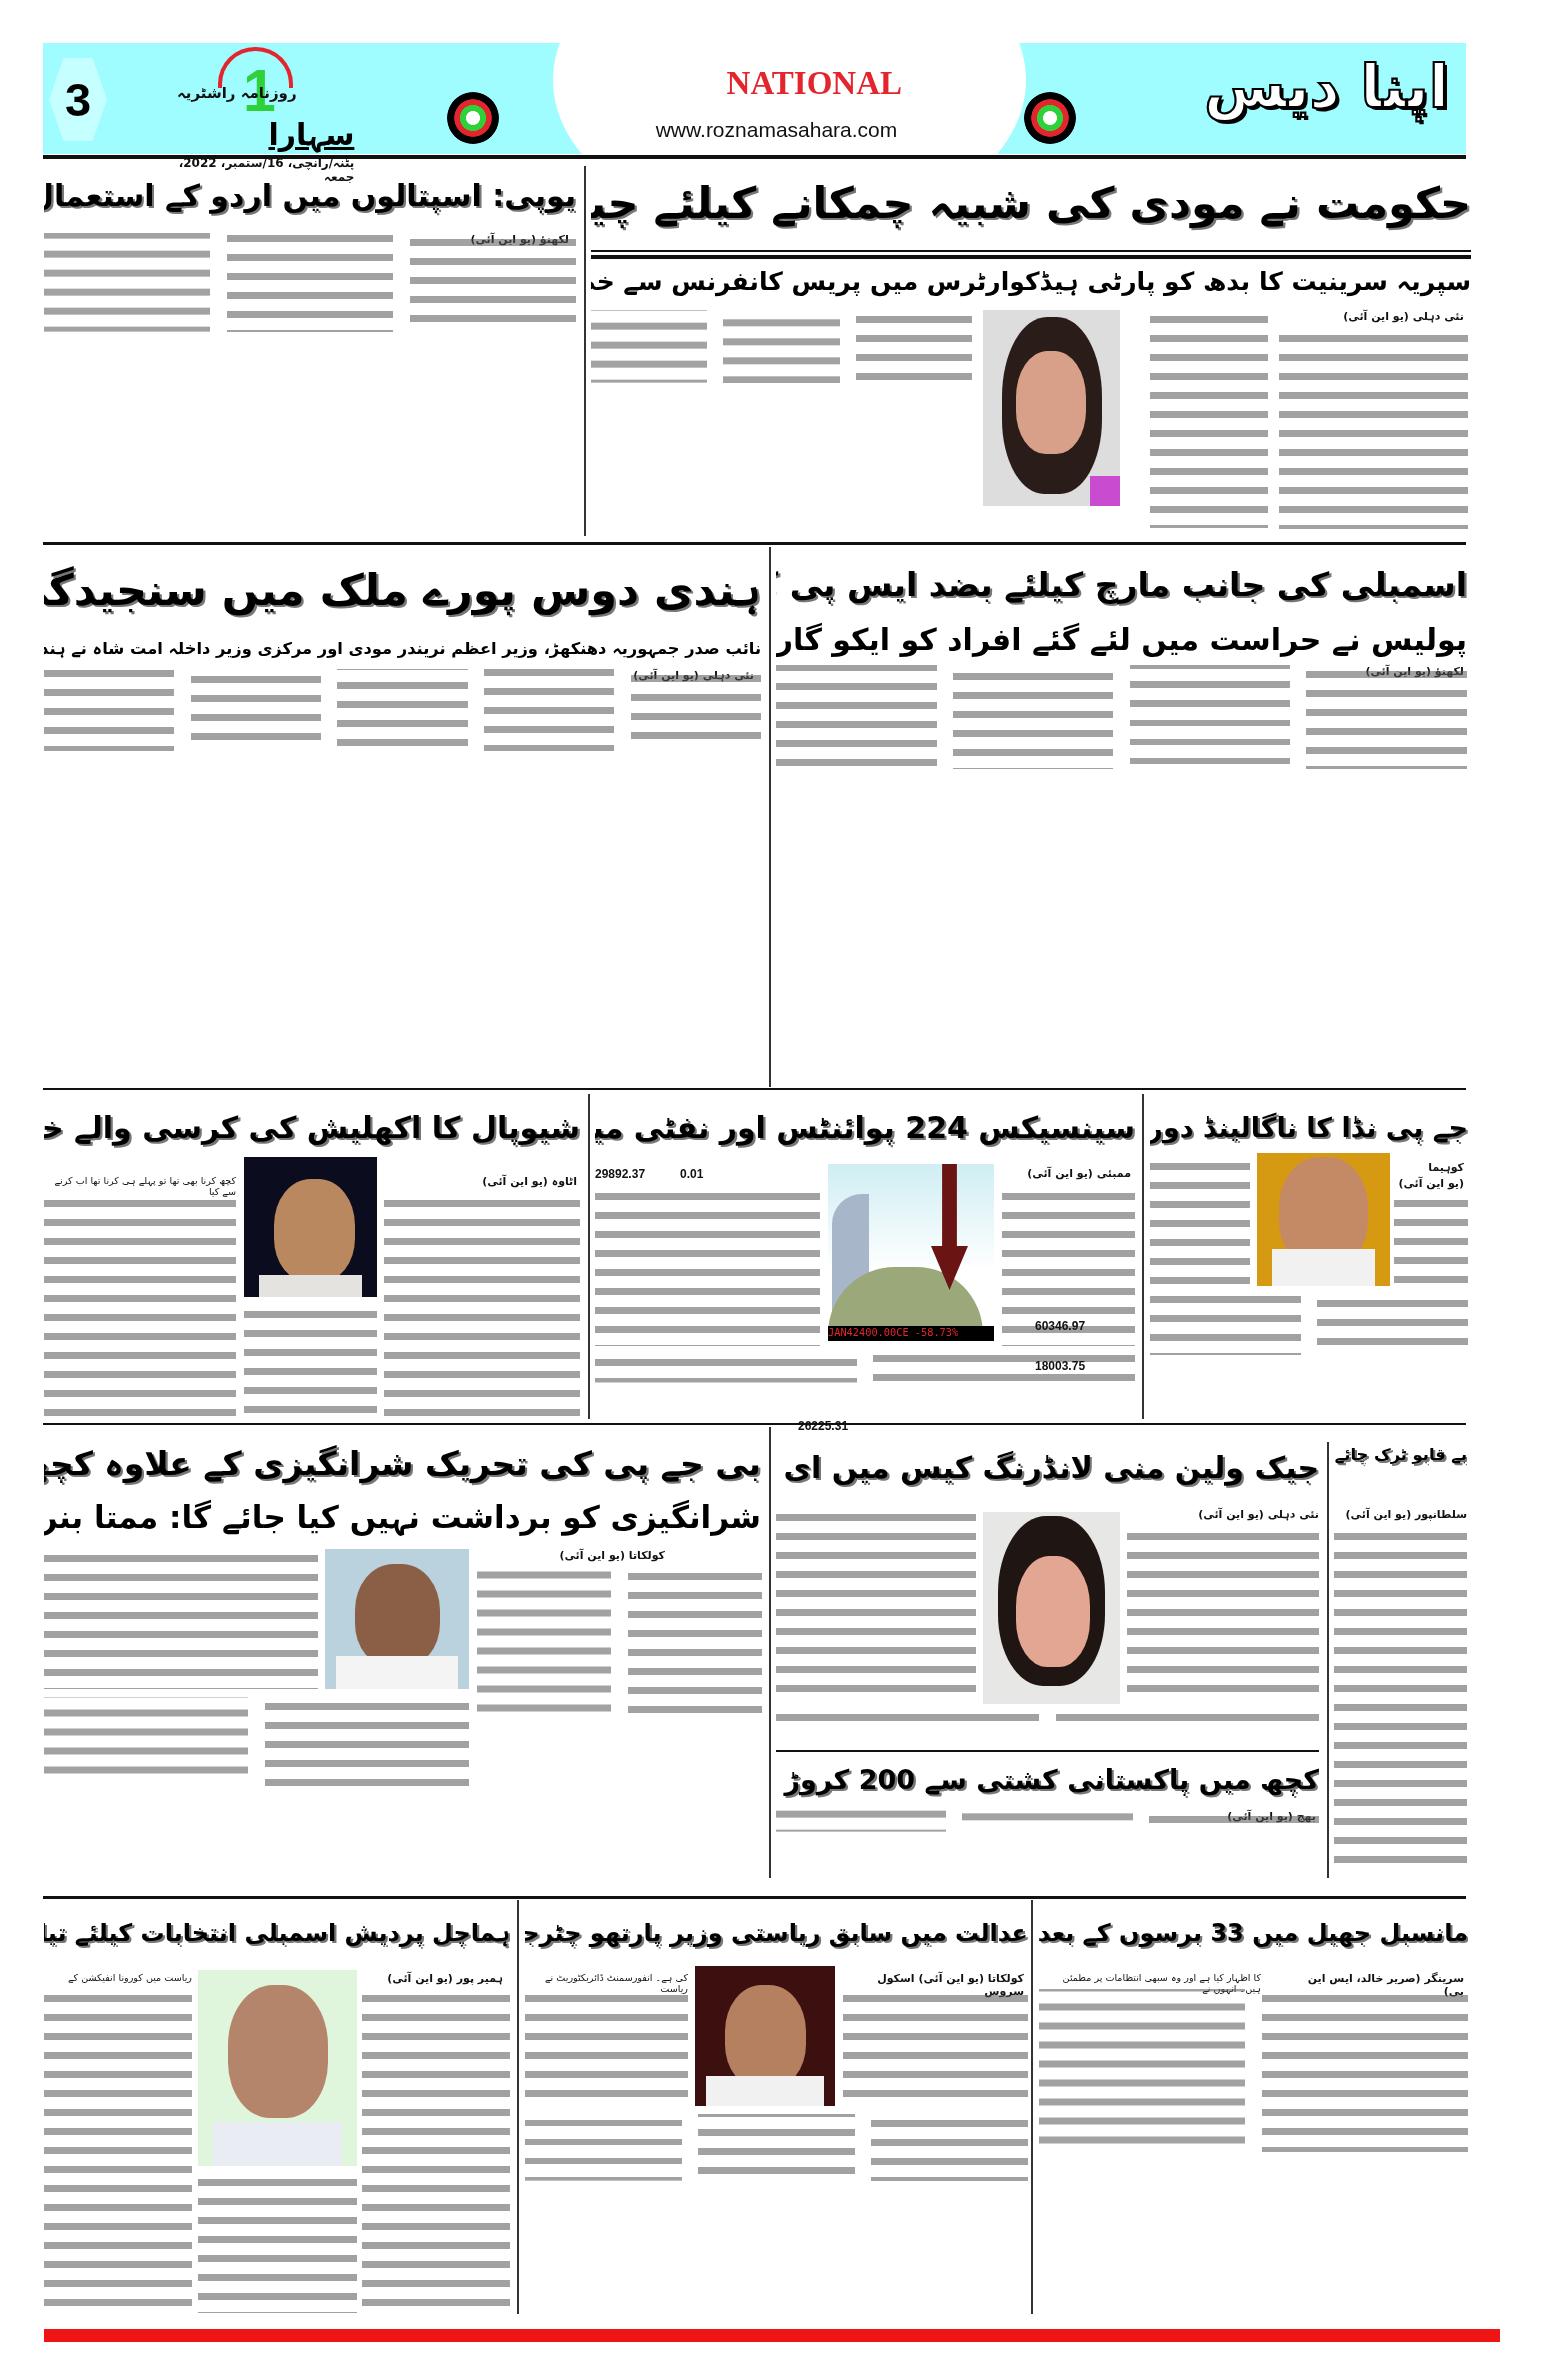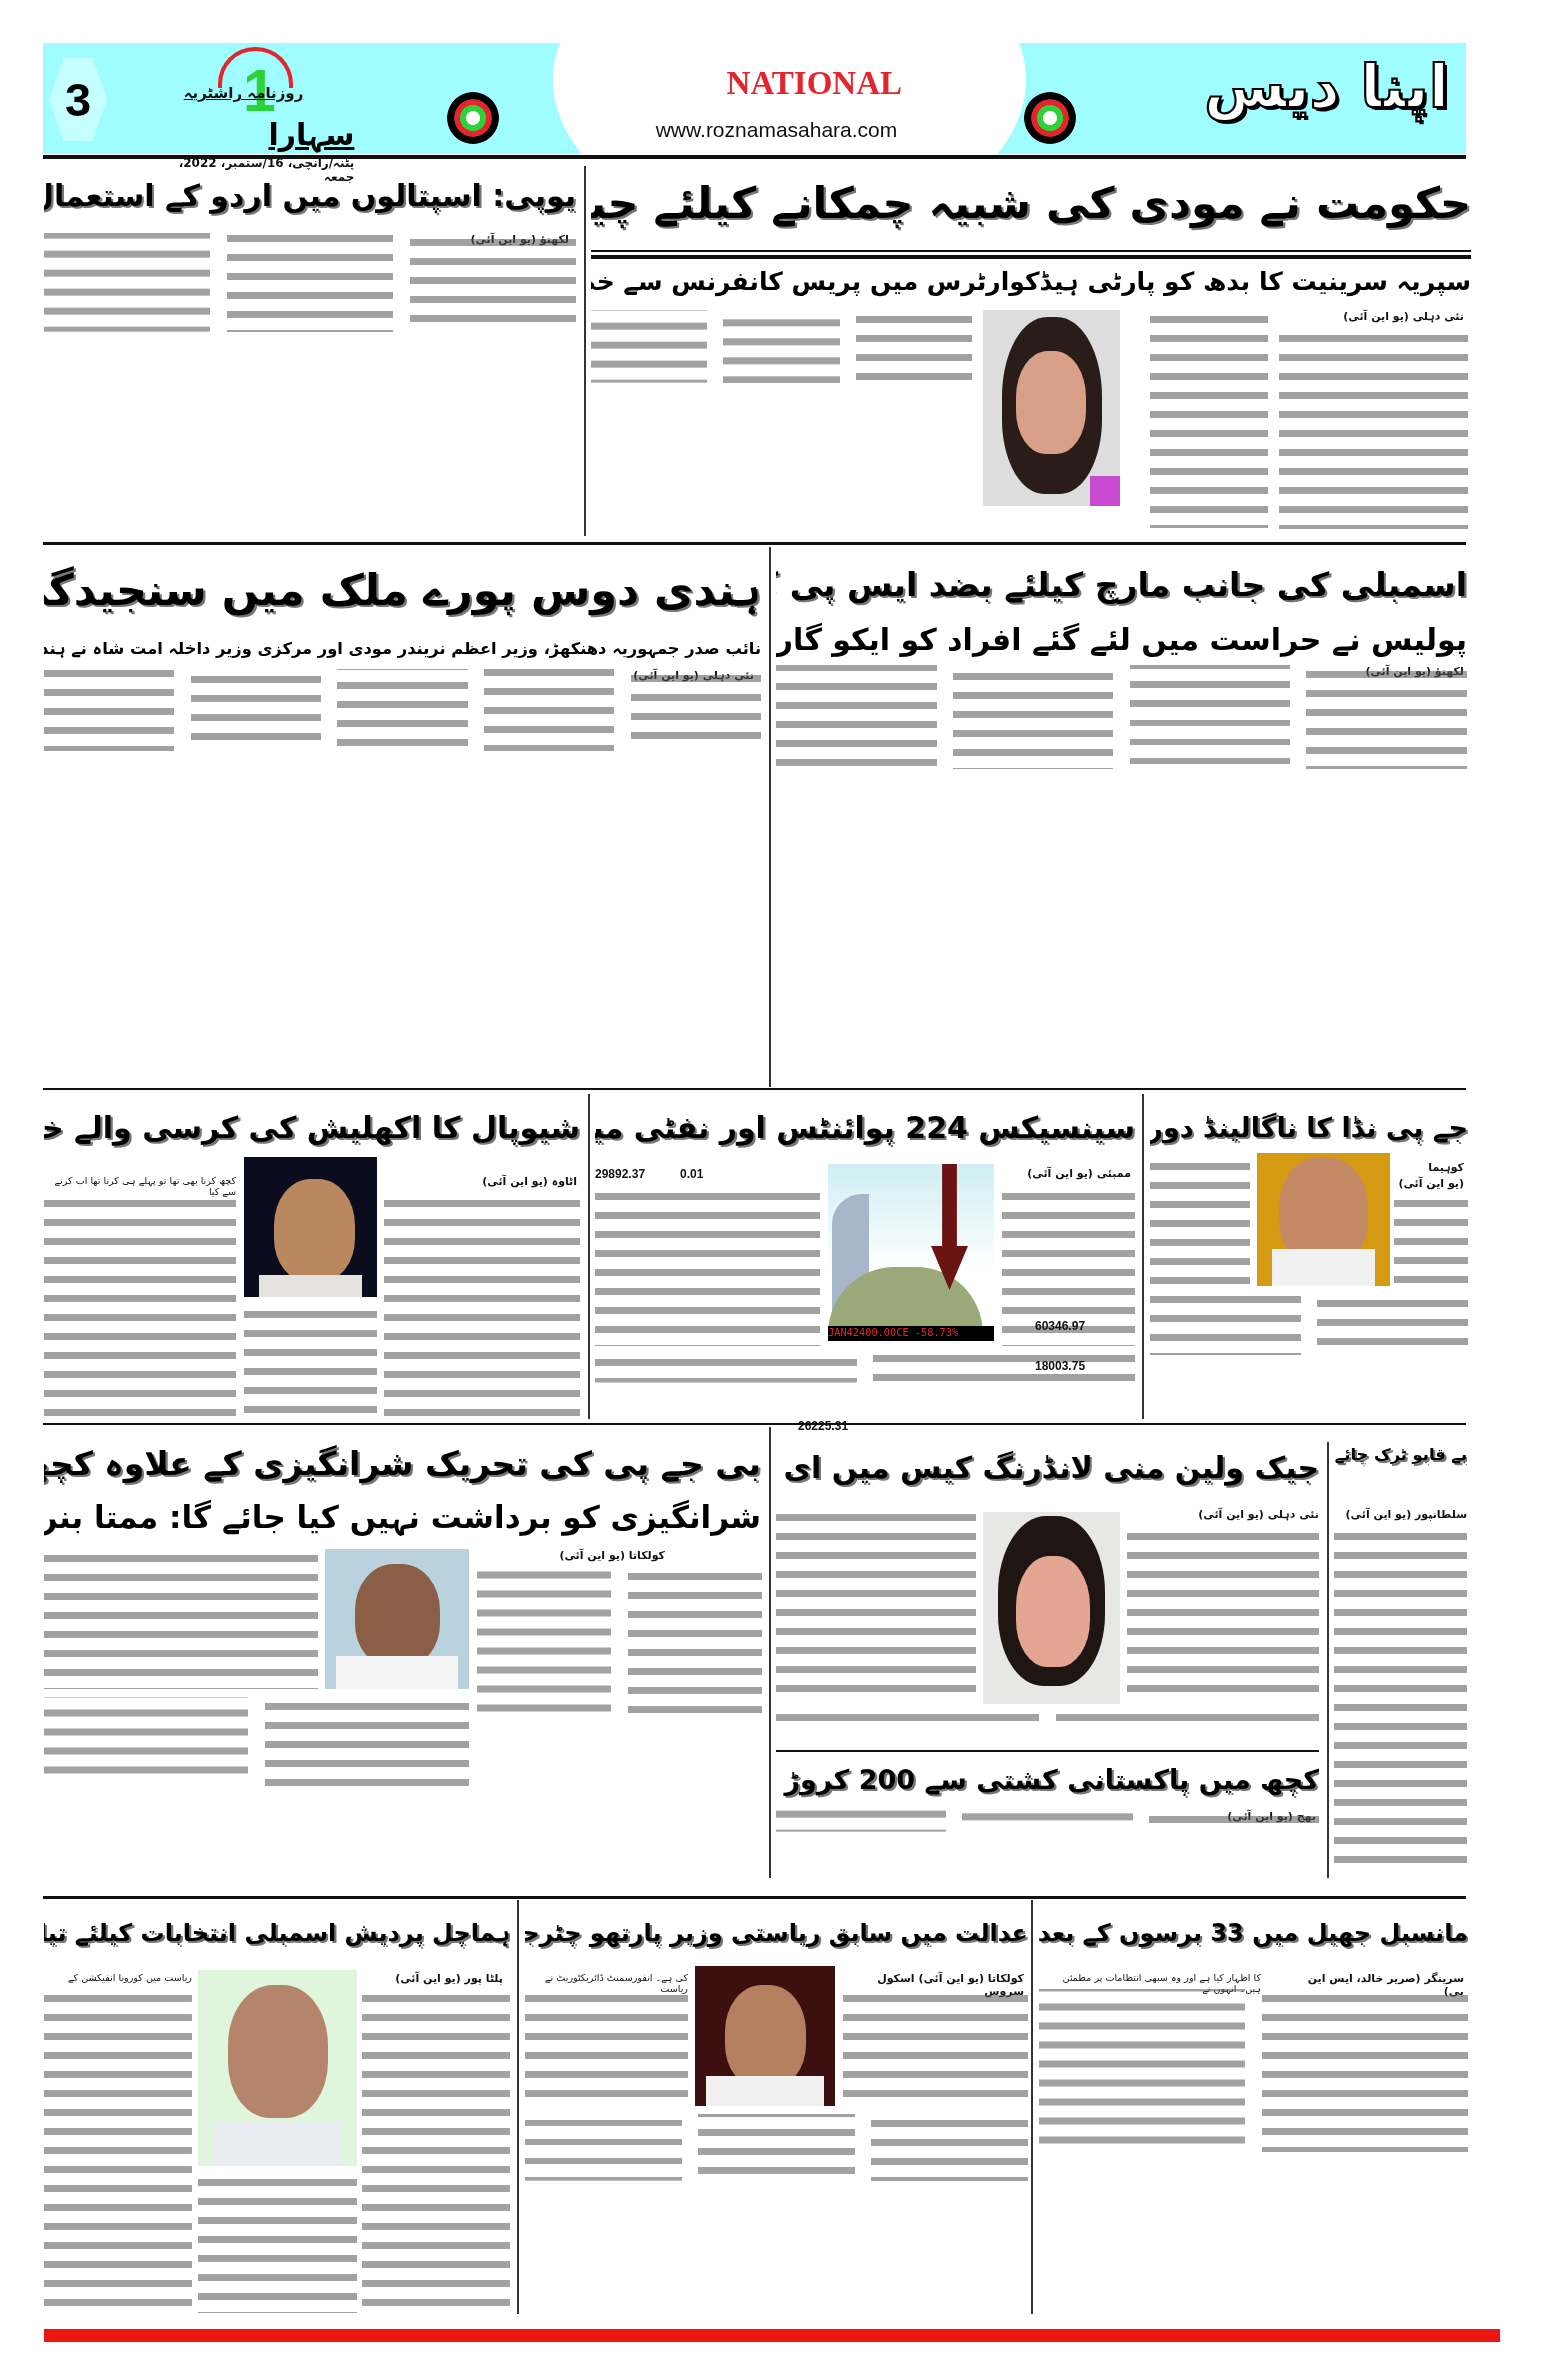--- a/index.html
+++ b/index.html
@@ -6,21 +6,21 @@
   body{width:1549px;height:2377px;position:relative;overflow:hidden;font-family:"DejaVu Sans",sans-serif;color:#111;}
   .abs{position:absolute;}
   
   #masthead{left:43px;top:43px;width:1423px;height:111px;background:#9ffcff;overflow:hidden;}
   #mast-white{position:absolute;left:510px;top:-118px;width:473px;height:310px;background:#fff;border-radius:50%;}
   #page-no{left:49px;top:58px;width:58px;height:83px;background:#c6ffff;clip-path:polygon(25% 0,75% 0,100% 50%,75% 100%,25% 100%,0 50%);display:flex;align-items:center;justify-content:center;font:bold 47px "Liberation Sans",sans-serif;color:#000;}
   #logo{left:140px;top:47px;width:222px;height:103px;}
   #logo .one{position:absolute;left:103px;top:7.4px;width:15px;height:74px;font:bold 59px "Liberation Sans",sans-serif;color:#2fd13a;line-height:74px;}
   #logo .arc{position:absolute;left:78px;top:0;width:67px;height:37px;border:4.4px solid #e3262d;border-bottom:none;border-radius:37px 37px 0 0;}
   #logo .word{position:absolute;left:7.4px;top:70px;width:207px;font:bold 30px "DejaVu Sans",sans-serif;direction:rtl;text-align:right;color:#000;text-decoration:underline;}
-  #logo .sub{position:absolute;left:37px;top:37px;width:133px;font:bold 15px "DejaVu Sans",sans-serif;direction:rtl;text-align:center;text-decoration:underline;}
+  #logo .sub{position:absolute;left:37px;top:37px;width:133px;font:bold 15px "DejaVu Sans",sans-serif;direction:rtl;text-align:left;}
   #logo .dateline{position:absolute;left:7.4px;top:109px;width:207px;font:bold 12px "DejaVu Sans",sans-serif;direction:rtl;text-align:right;}
   .sun{position:absolute;width:52px;height:52px;border-radius:50%;background:radial-gradient(circle,#fff 0 18%,#2fd13a 20% 35%,#e3262d 36% 50%,#000 52% 70%,transparent 72%);}
   #national{left:651px;top:65px;width:251px;text-align:right;font:bold 33px "Liberation Serif",serif;color:#e3262d;}
   #site{left:614px;top:118px;width:325px;text-align:center;font:21px "Liberation Sans",sans-serif;color:#111;}
   #section-urdu{left:1153px;top:52px;width:296px;font:bold 59px "DejaVu Sans",sans-serif;direction:rtl;text-align:right;color:#fff;-webkit-text-stroke:2.2px #000;text-shadow:3px 3px 0 #000;}
   .rule{position:absolute;background:#111;}
   .vrule{position:absolute;background:#333;width:1.5px;}
   .hl{position:absolute;direction:rtl;text-align:center;font-family:"DejaVu Sans",sans-serif;font-weight:bold;color:#000;white-space:nowrap;overflow:hidden;text-shadow:2.2px 2.2px 0 #777;}
   .sub-hl{position:absolute;direction:rtl;text-align:center;font-family:"DejaVu Sans",sans-serif;font-weight:900;color:#000;white-space:nowrap;overflow:hidden;}
   .byline{position:absolute;direction:rtl;text-align:right;font:bold 11px "DejaVu Sans",sans-serif;}
@@ -234,21 +234,21 @@
     </div>
 </div>
 
 <div class="rule" style="left:43px;top:1896px;width:1423px;height:3px;"></div>
 
 <div class="vrule" style="left:517px;top:1900px;height:414px;"></div>
 <div class="vrule" style="left:1031px;top:1900px;height:414px;"></div>
 
 <div>
   <div class="hl" style="left:44px;top:1904px;width:466px;height:59px;font-size:24px;line-height:59px;">ہماچل پردیش اسمبلی انتخابات کیلئے تیار: چیف سکریٹری</div>
-  <div class="byline" style="left:318px;top:1972px;width:185px;">پلٹا پور (یو این آئی)</div>
+  <div class="byline" style="left:318px;top:1972px;width:185px;">ہمیر پور (یو این آئی)</div>
   <div class="byline" style="left:44px;top:1972px;width:148px;font-weight:normal;font-size:9.6px;">ریاست میں کورونا انفیکشن کے</div>
   <div class="photo" style="left:198px;top:1970px;width:159px;height:196px;background:#dff5dc;">
     <div class="face" style="left:30px;top:15px;width:100px;height:133px;background:#b5856b;"></div>
     <div style="position:absolute;left:15px;bottom:0;width:129px;height:44px;background:#e9ecf2;"></div>
   </div>
   <div class="body" style="left:362px;top:1989px;width:148px;height:325px;">
       <span class="fill"></span>
     </div>
   <div class="body" style="left:44px;top:1989px;width:148px;height:325px;">
       <span class="fill"></span>

